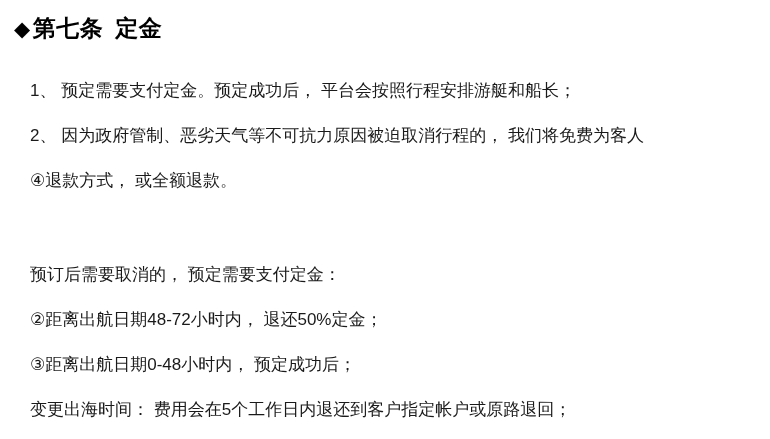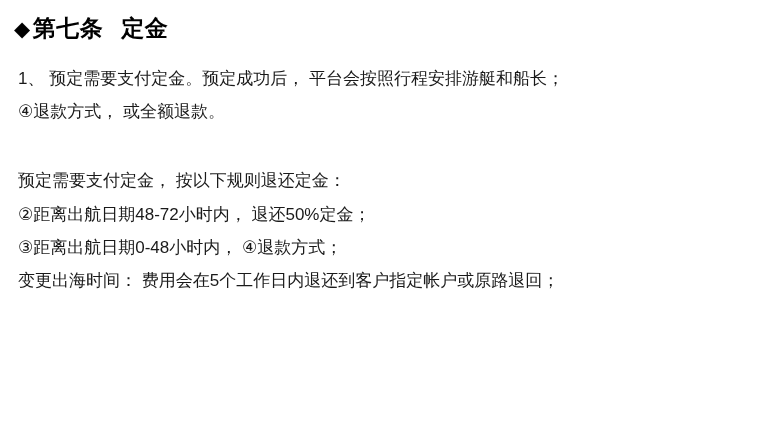--- a/index.html
+++ b/index.html
@@ -31,63 +31,64 @@
     margin: 0 0 0 0;
     padding: 6px 0 2px 0;
     letter-spacing: 0.5px;
     white-space: nowrap;
   }
   .heading-marker {
     font-size: 21px;
     margin-right: 2px;
   }
   .heading-sub {
-    margin-left: 18px;
+    margin-left: 12px;
     text-align: center;
   }
   .body-block {
     font-size: 17px;
     line-height: 1.72;
     color: #1a1a1a;
     margin: 0;
   }
   .para {
     margin: 0;
     padding: 0;
   }
   .spacer-1 { height: 14px; }
   .spacer-2 { height: 20px; }
   .spacer-3 { height: 12px; }
   .list-line {
-    margin: 4px;
+    margin: 16px;
     padding: 0;
     white-space: nowrap;
   }
 </style>
 </head>
 <body>
 
 <div class="page">
 
   <div class="section">
     <div class="section-heading">
       <span class="heading-marker">◆</span><span>第七条</span><span class="heading-sub">定金</span>
     </div>
     <div class="spacer-1"></div>
     <div class="body-block">
       <p class="para list-line">1、 预定需要支付定金。预定成功后， 平台会按照行程安排游艇和船长；</p>
+      <p class="para list-line">2、 因为政府管制、恶劣天气等不可抗力原因被迫取消行程的， 我们将免费为客人</p>
       <p class="para list-line">④退款方式， 或全额退款。</p>
     </div>
   </div>
 
   <div class="spacer-2"></div>
 
   <div class="section">
     <div class="spacer-3"></div>
     <div class="body-block">
-      <p class="para list-line">预定需要支付定金， 按以下规则退还定金：</p>
+      <p class="para list-line">预订后需要取消的， 预定需要支付定金：</p>
       <p class="para list-line">②距离出航日期48-72小时内， 退还50%定金；</p>
-      <p class="para list-line">③距离出航日期0-48小时内， ④退款方式；</p>
+      <p class="para list-line">③距离出航日期0-48小时内， 预定成功后；</p>
       <p class="para list-line">变更出海时间： 费用会在5个工作日内退还到客户指定帐户或原路退回；</p>
     </div>
   </div>
 
 </div>
 
 </body></html>

